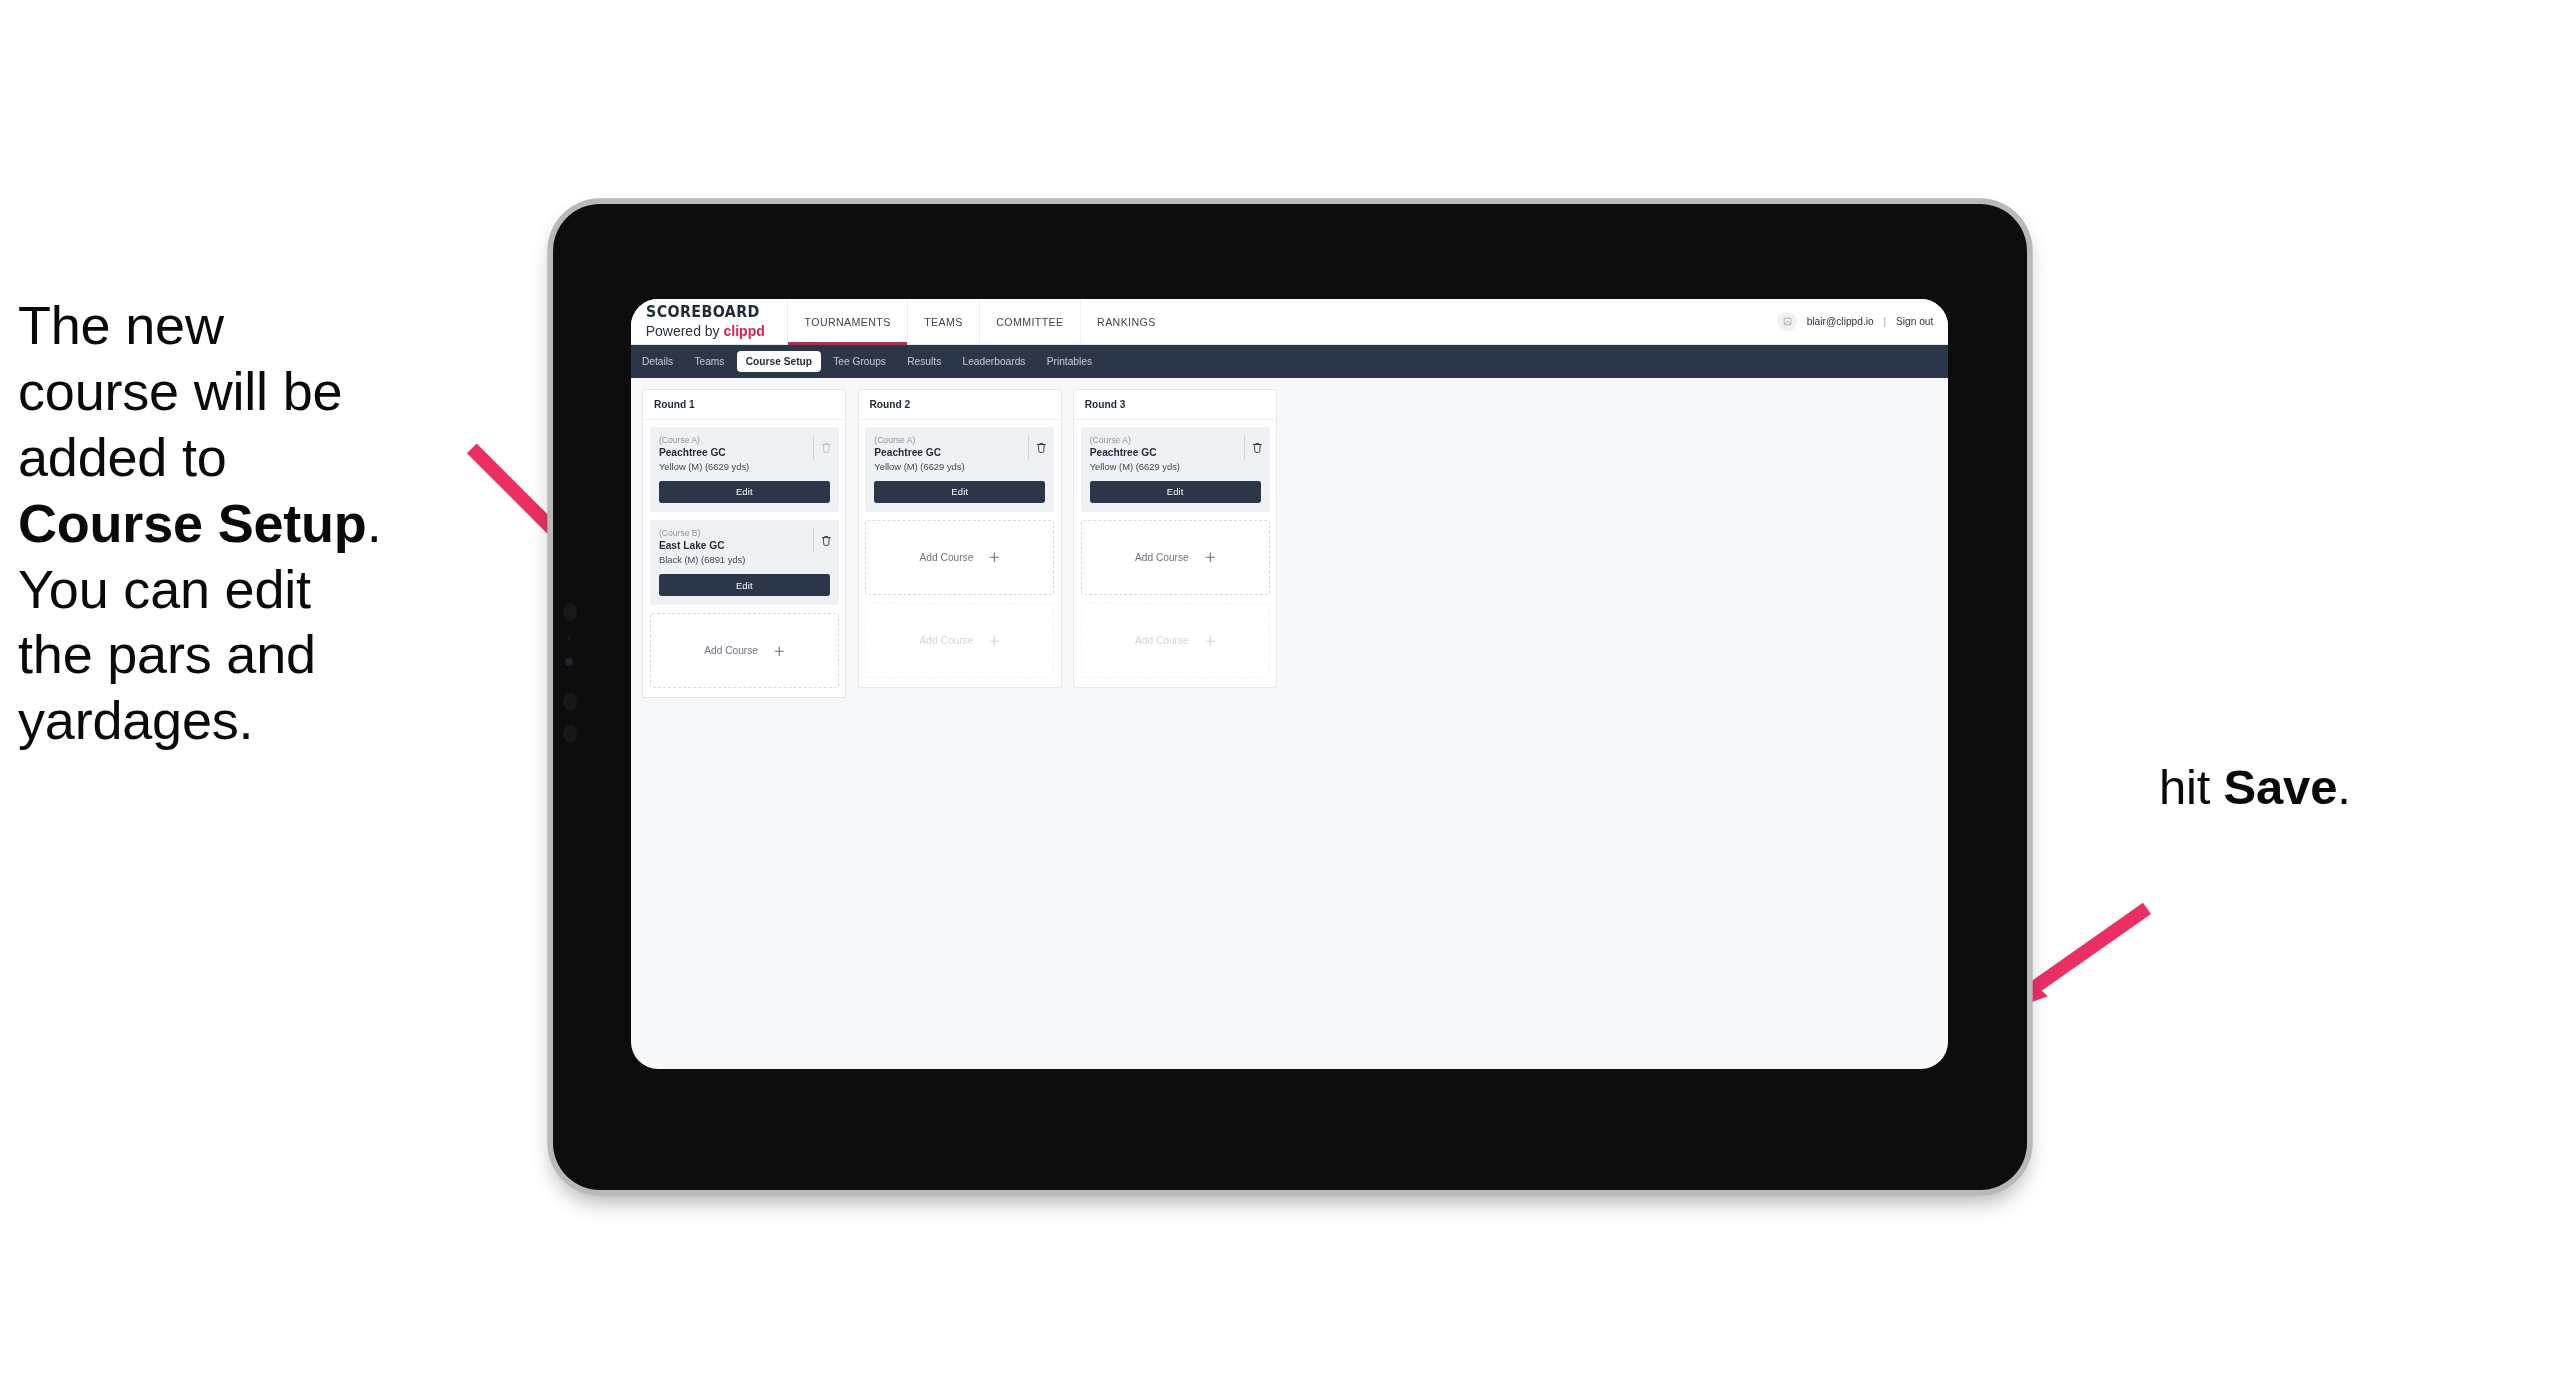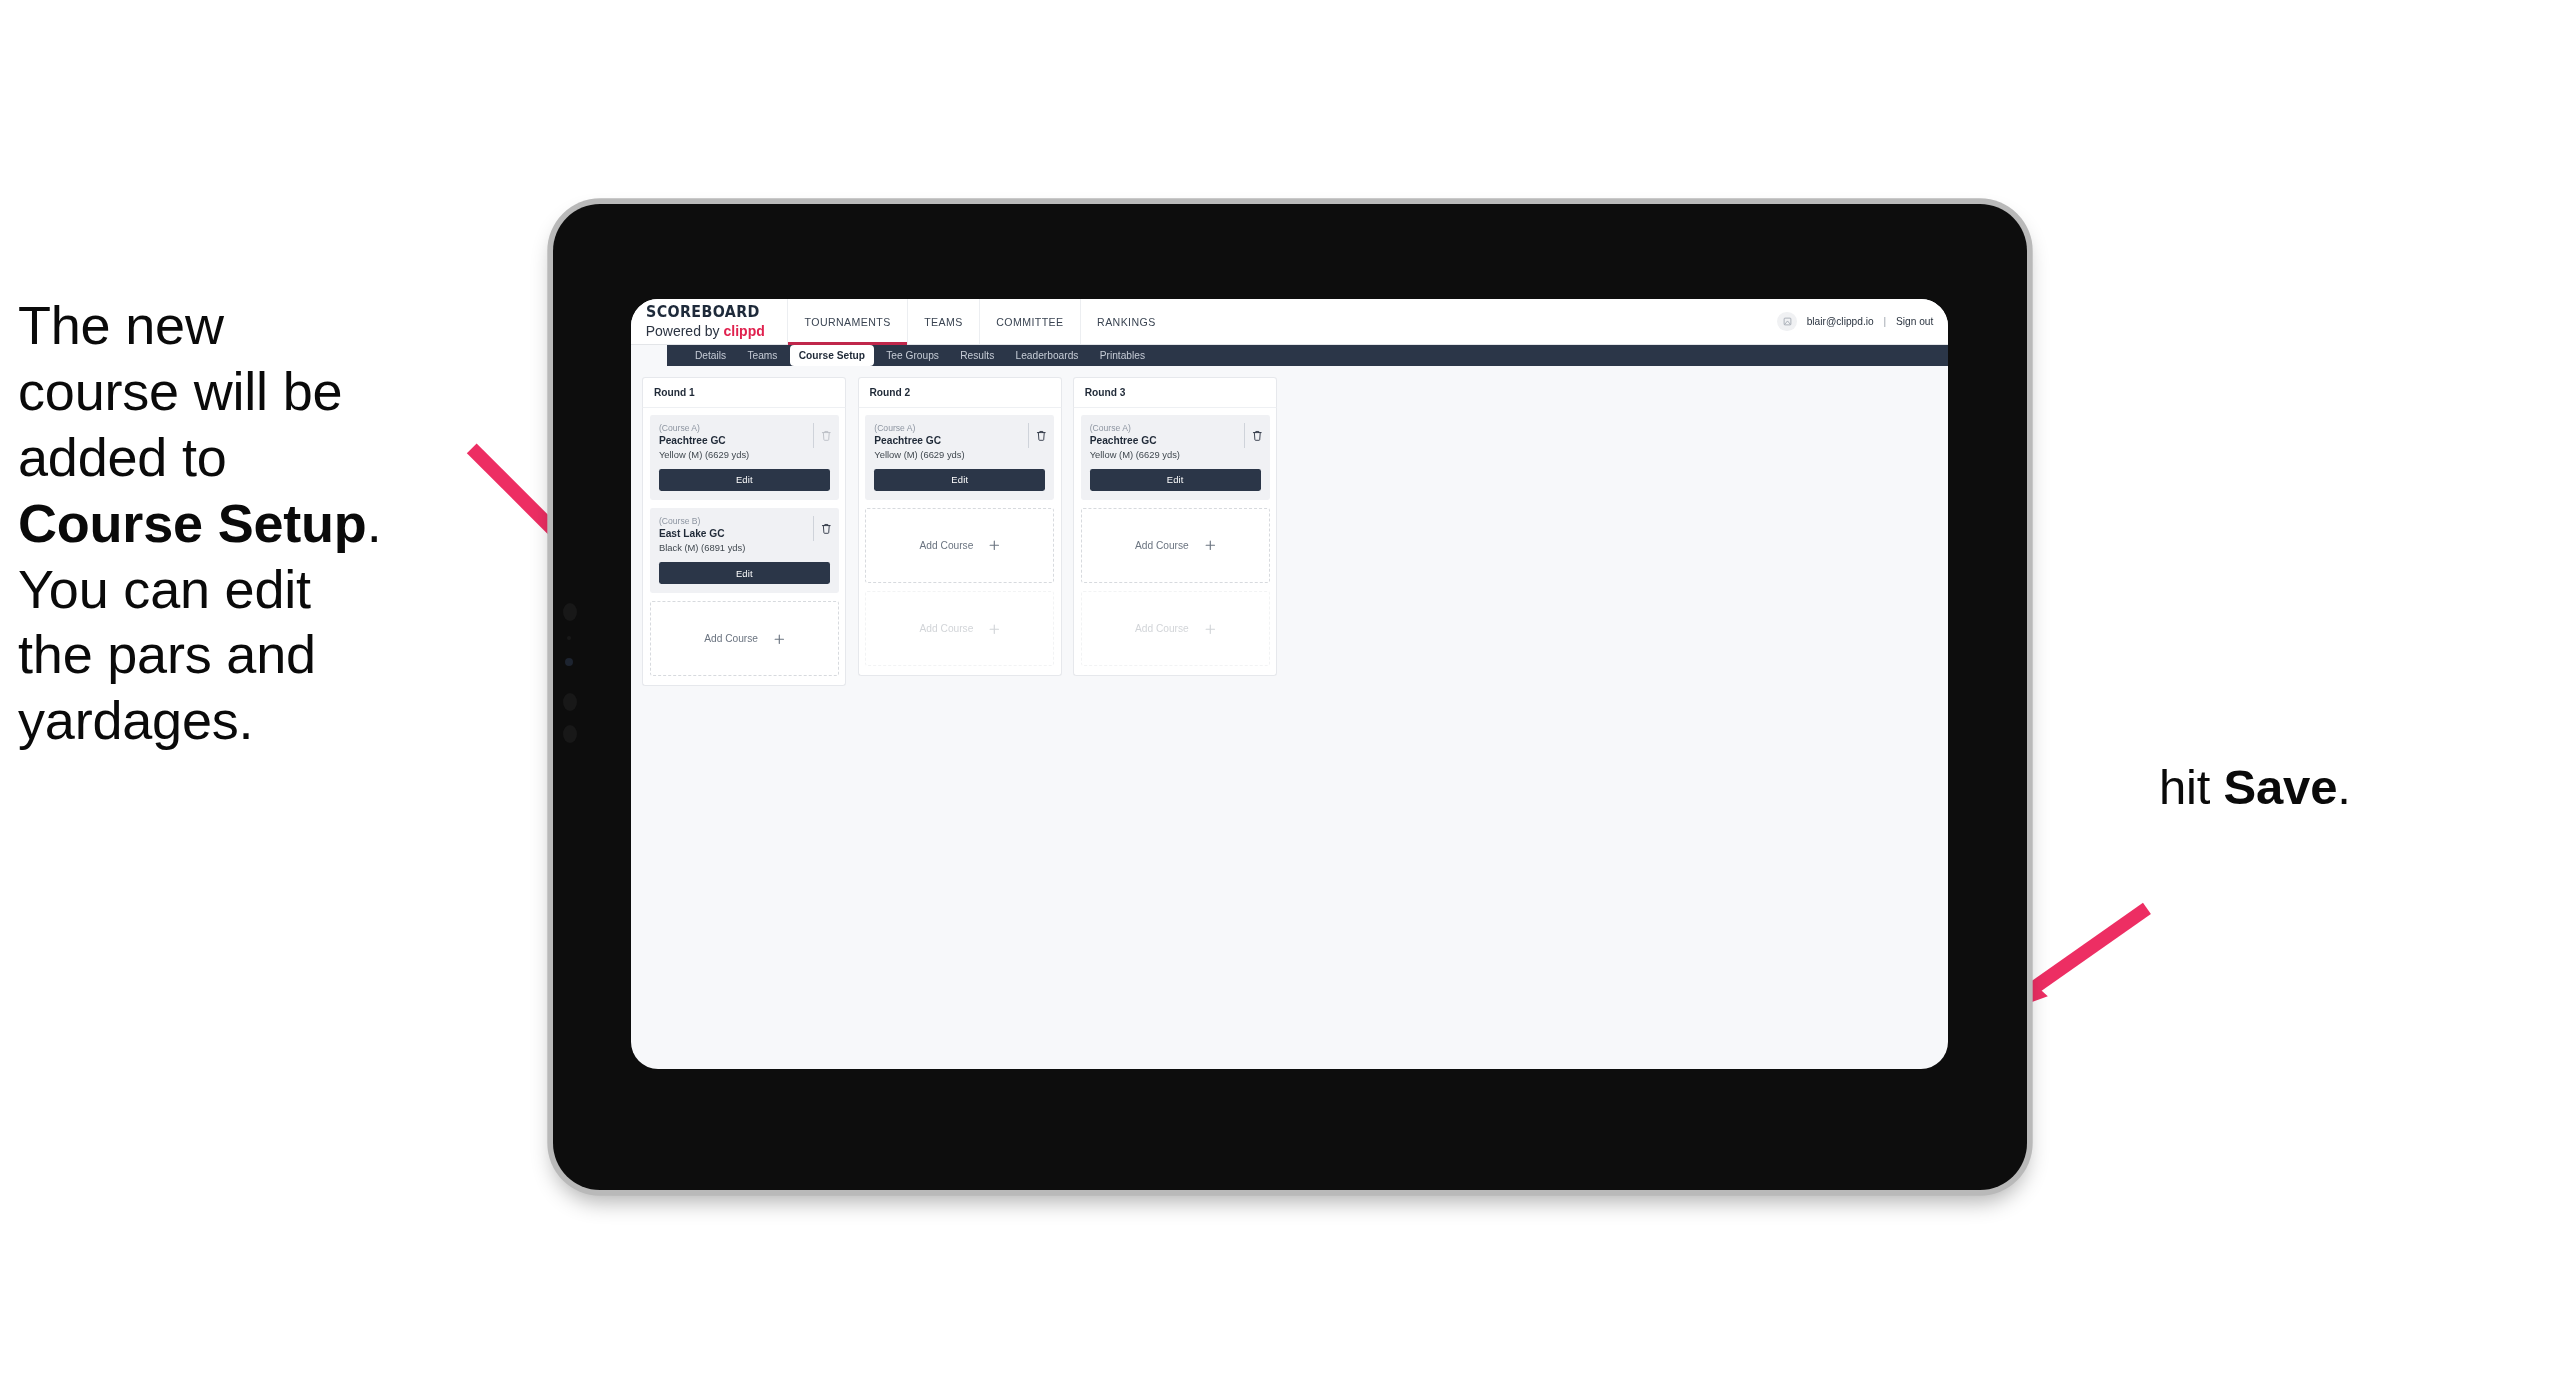--- a/index.html
+++ b/index.html
@@ -103,22 +103,22 @@
     margin-left: 13px; font-size: 8.6px; font-weight: 700; color: #1f2937;
     border: 0.8px solid #d9dce1; border-radius: 2.4px; padding: 4.1px 7.3px; line-height: 1;
   }
   #cancel-btn {
     margin-left: auto; display: flex; align-items: center; gap: 5.7px;
     font-size: 10.2px; color: #1f2937; cursor: pointer; padding-right: 3.3px;
   }
 
   
   #subnav {
-    height: 21px; background: #2b3648; display: flex; align-items: center;
-    padding: 0 19px; gap: 3.3px; margin-left: 36px;
+    height: 33px; background: #2b3648; display: flex; align-items: center;
+    padding: 0 2px; gap: 3.3px;
   }
   .subtab {
     font-size: 10.2px; color: #c6ccd6; padding: 4.9px 9px;
     border-radius: 4.1px; cursor: pointer; white-space: nowrap;
   }
   .subtab.active { background: #ffffff; color: #1f2937; font-weight: 600; }
 
   
   #board { display: flex; padding: 11.4px 11.4px 0 11.4px; gap: 11.4px; align-items: flex-start; }
   .round-col { width: 204px; flex: 0 0 204px; }

